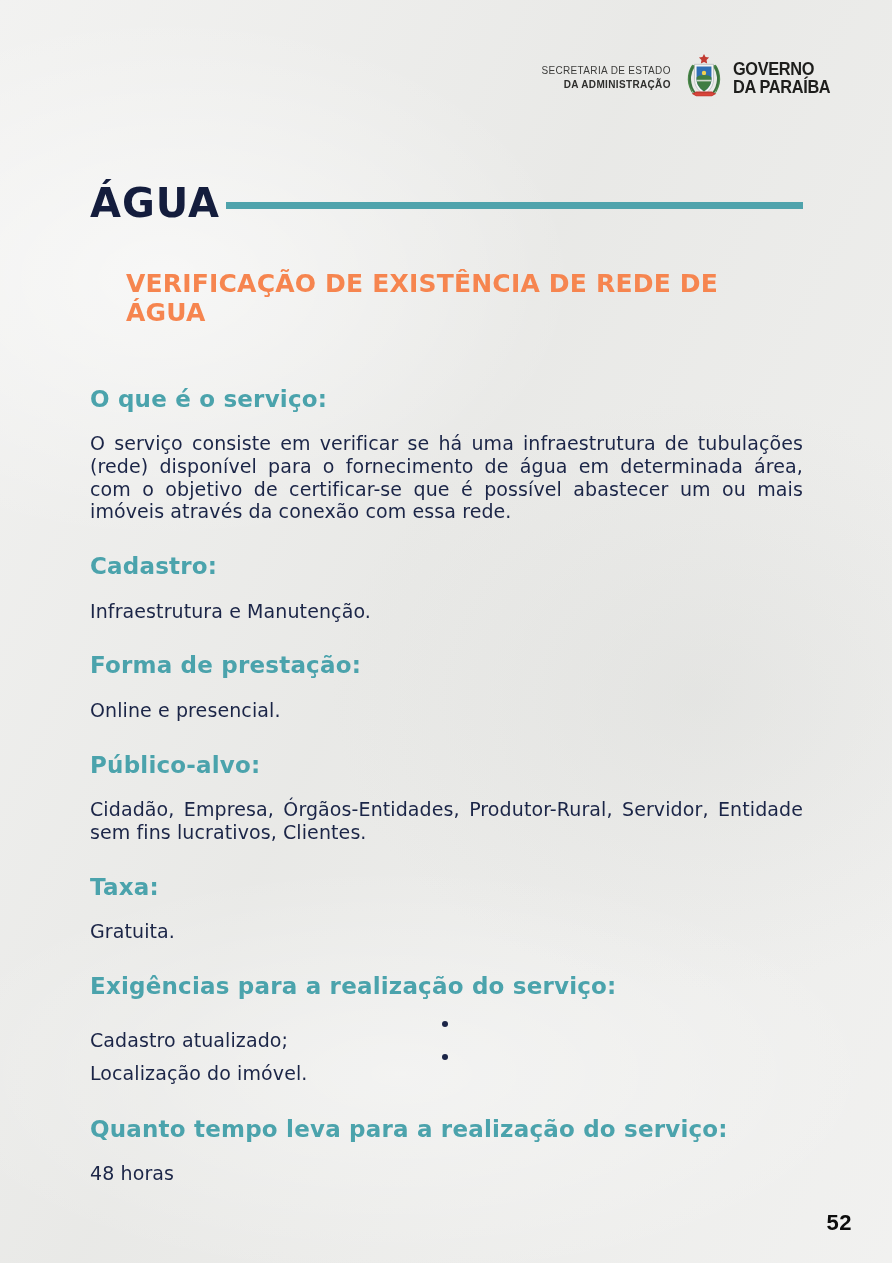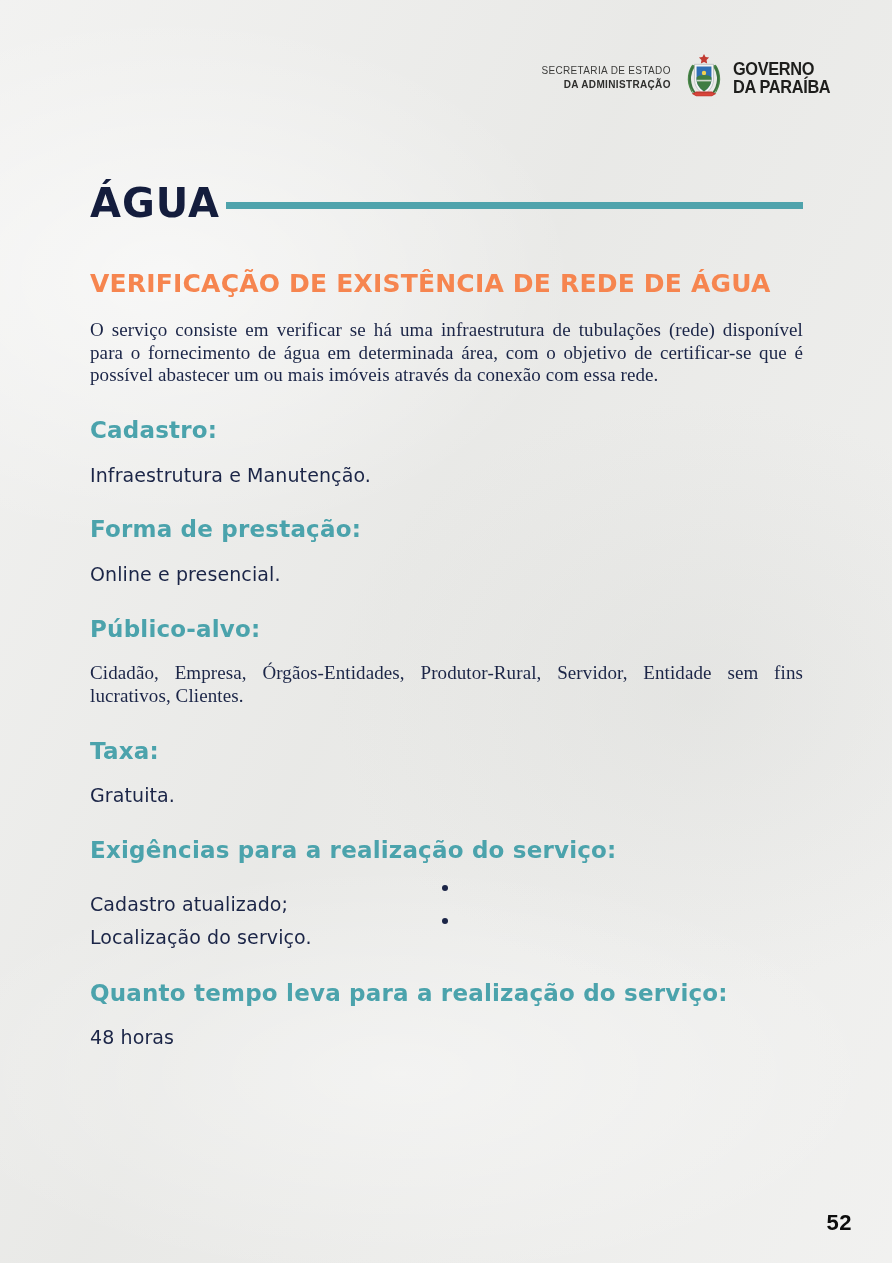--- a/index.html
+++ b/index.html
@@ -77,39 +77,40 @@
     background: #4fa3ac;
     margin-top: 4px;
   }
   .service-title {
     margin-top: 46px;
     font-size: 25px;
     font-weight: 800;
     letter-spacing: .2px;
     color: #f6854f;
     line-height: 1.15;
+    margin-left: 36px;
   }
   .sec h3 {
     margin-top: 30px;
     font-size: 23px;
     font-weight: 700;
     letter-spacing: .2px;
     color: #4ba3ac;
     line-height: 1.15;
   }
   .sec .body {
     margin-top: 20px;
     font-size: 19px;
     font-weight: 500;
     color: #1b2547;
     line-height: 1.2;
     letter-spacing: .1px;
   }
   .sec:first-of-type h3 { margin-top: 58px; }
-  .justify { text-align: justify; text-justify: inter-word; font-family: Liberation Serif, serif; }
+  .justify { text-align: justify; text-justify: inter-word; }
 
   .bullet-list {
     margin-top: 22px;
     list-style: none;
   }
   .bullet-list li {
     display: flex;
     align-items: baseline;
     font-size: 19px;
     font-weight: 500;
@@ -178,20 +179,21 @@
   <div class="content">
 
     <div class="title-row">
       <h1 class="doc-title">ÁGUA</h1>
       <div class="title-rule"></div>
     </div>
 
     <h2 class="service-title">VERIFICAÇÃO DE EXISTÊNCIA DE REDE DE ÁGUA</h2>
 
     <section class="sec">
+      <h3>O que é o serviço:</h3>
       <p class="body justify">O serviço consiste em verificar se há uma infraestrutura de tubulações (rede) disponível para o fornecimento de água em determinada área, com o objetivo de certificar-se que é possível abastecer um ou mais imóveis através da conexão com essa rede.</p>
     </section>
 
     <section class="sec">
       <h3>Cadastro:</h3>
       <p class="body">Infraestrutura e Manutenção.</p>
     </section>
 
     <section class="sec">
       <h3>Forma de prestação:</h3>
@@ -210,21 +212,21 @@
 
     <section class="sec">
       <h3>Exigências para a realização do serviço:</h3>
       <ul class="bullet-list">
         <li>
           <span class="dot"></span>
           <span>Cadastro atualizado;</span>
         </li>
         <li>
           <span class="dot"></span>
-          <span>Localização do serviço.</span>
+          <span>Localização do imóvel.</span>
         </li>
       </ul>
     </section>
 
     <section class="sec">
       <h3>Quanto tempo leva para a realização do serviço:</h3>
       <p class="body">48 horas</p>
     </section>
 
   </div>

